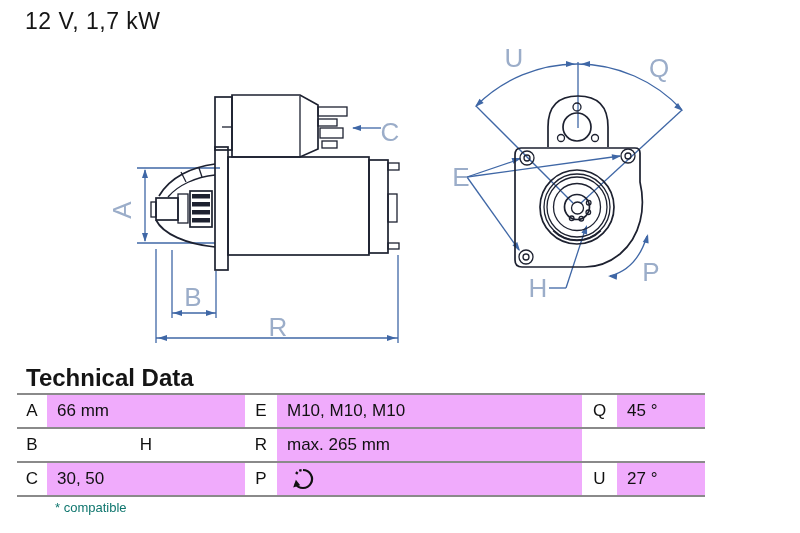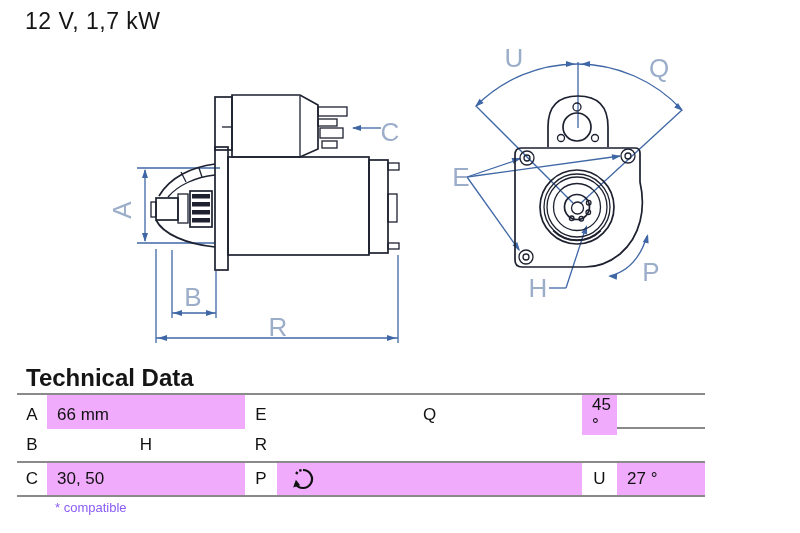--- a/index.html
+++ b/index.html
@@ -6,21 +6,21 @@
   .page{position:relative;width:705px;height:533px;background:#fff;overflow:hidden;
         font-family:"Liberation Sans",sans-serif;color:#111;}
   .title{position:absolute;left:25px;top:8px;font-size:23px;font-weight:400;color:#151515;letter-spacing:0.5px;}
   .drawing-svg{position:absolute;left:0;top:0;}
   .tech-heading{position:absolute;left:26px;top:364px;font-size:24px;font-weight:700;color:#151515;}
   .tech-table{position:absolute;left:17px;top:393px;width:783px;border-bottom:2px solid #8a8a8a;}
   .trow{display:grid;grid-template-columns:30px 198px 32px 305px 35px 183px;height:32px;
         border-top:2px solid #8a8a8a;font-size:17px;}
   .kcell{background:#ffffff;display:flex;align-items:center;justify-content:center;}
   .vcell{background:#f0abfc;display:flex;align-items:center;padding-left:10px;}
-  .footnote{position:absolute;left:55px;top:500px;font-size:13px;color:#8b5cf6;}
+  .footnote{position:absolute;left:55px;top:500px;font-size:13px;color:#0f766e;}
   .dimlbl{fill:#9badc9;font-family:"Liberation Sans",sans-serif;font-size:26px;}
   .blk{stroke:#1d2130;fill:none;stroke-width:1.7;}
   .blk-thin{stroke:#1d2130;fill:none;stroke-width:1.3;}
   .blk-fill{fill:#1d2130;stroke:none;}
   .blu{stroke:#3f67a6;fill:none;stroke-width:1.3;}
   .blu-arrow{fill:#3f67a6;stroke:none;}
 </style>
 </head>
 <body>
 
@@ -162,27 +162,29 @@
     <text class="dimlbl" x="651" y="281" text-anchor="middle">P</text>
   </svg>
 
   <div class="tech-heading">Technical Data</div>
 
   <div class="tech-table">
     <div class="trow">
       <div class="kcell">A</div>
       <div class="vcell">66 mm</div>
       <div class="kcell">E</div>
+      <div class="vcell">M10, M10, M10</div>
       <div class="kcell">Q</div>
       <div class="vcell">45 °</div>
     </div>
     <div class="trow">
       <div class="kcell">B</div>
       <div class="kcell">H</div>
       <div class="kcell">R</div>
+      <div class="vcell">max. 265 mm</div>
     </div>
     <div class="trow">
       <div class="kcell">C</div>
       <div class="vcell">30, 50</div>
       <div class="kcell">P</div>
       <div class="vcell">
         <svg width="30" height="26" viewBox="0 0 30 26">
           <path d="M16,4 A9,9 0 1 1 8.2,17.5" fill="none" stroke="#111" stroke-width="2.2"></path>
           <path d="M6.2,21.5 L13.2,19.2 L8.9,13.8 Z" fill="#111"></path>
           <rect x="8.6" y="5.8" width="2.4" height="2.4" fill="#111" transform="rotate(35 9.8 7)"></rect>

